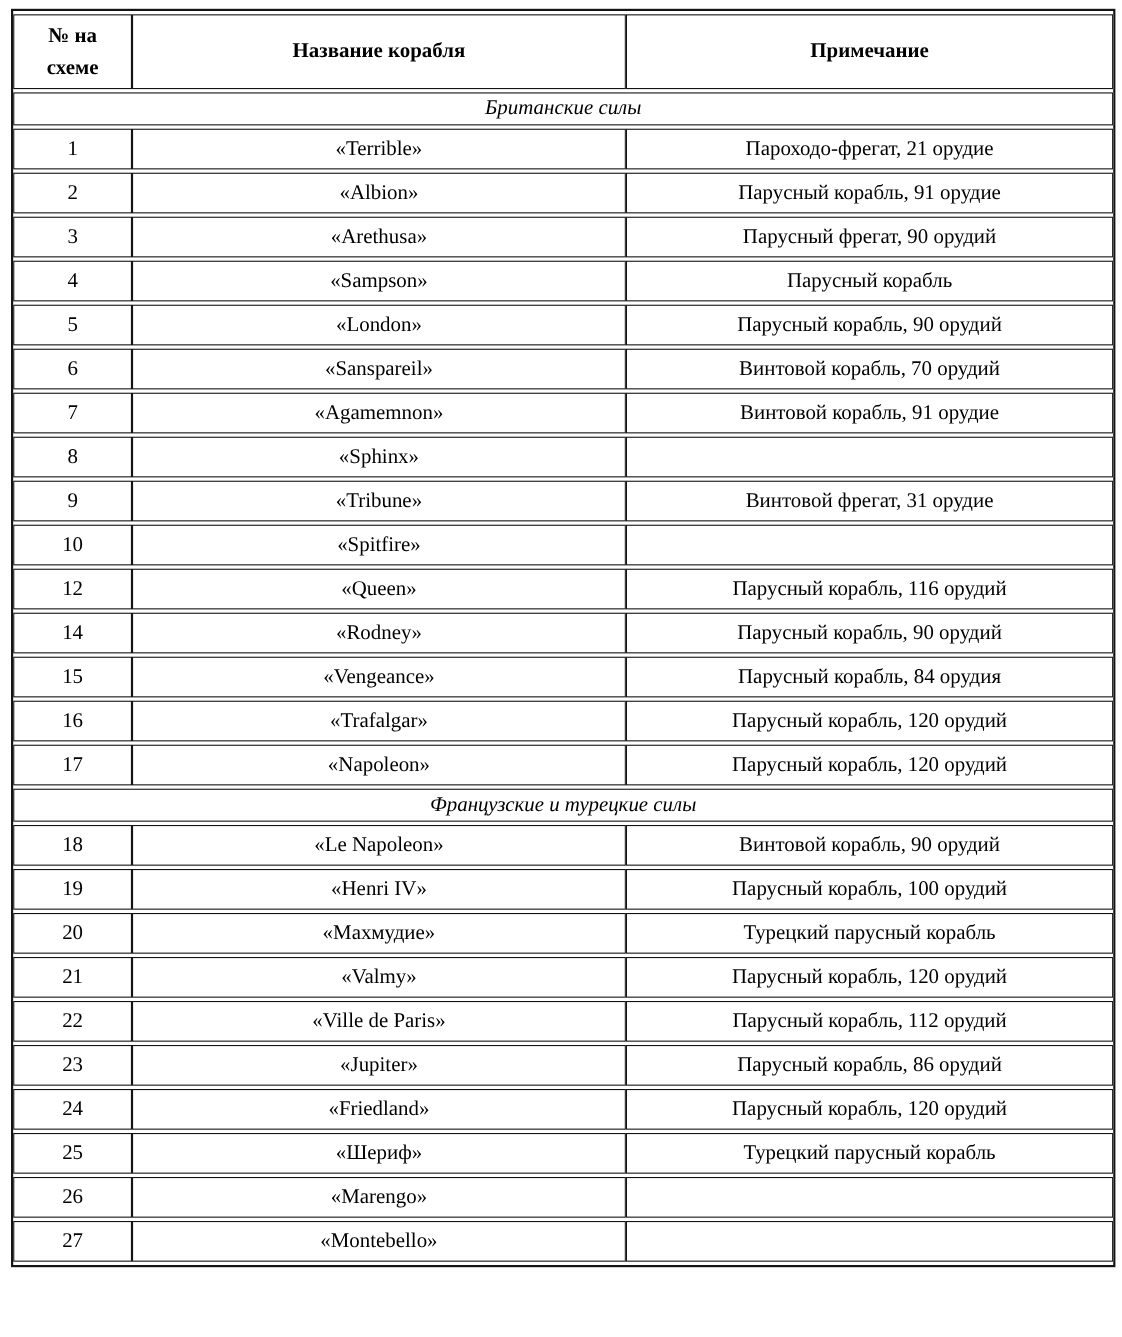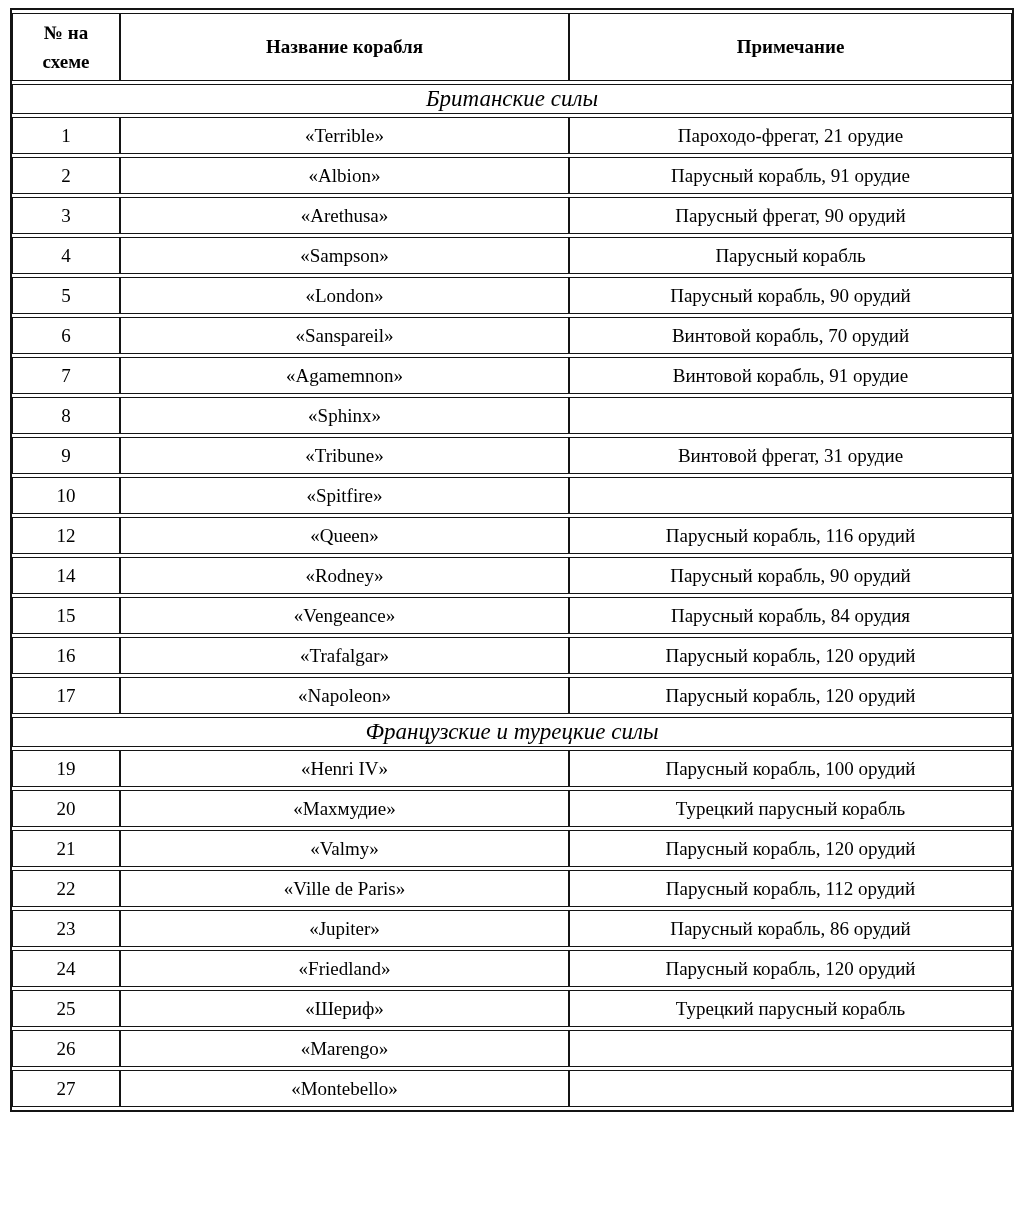--- a/index.html
+++ b/index.html
@@ -41,21 +41,21 @@
     margin-top: 47px;
   }
   th.col-name-h, th.col-note-h {
     height: 64px;
     font-size: 19px;
     font-weight: bold;
     margin-top: 44px;
   }
   td.section-cell {
     height: 26px;
-    font-size: 23px;
+    font-size: 19px;
     font-style: italic;
     font-weight: normal;
   }
   td.cell-num, td.cell-name, td.cell-note {
     height: 33px;
     font-size: 19px;
   }
 </style>
 </head>
 <body>
@@ -151,20 +151,25 @@
         </tr>
         <tr>
           <td class="cell-num">17</td>
           <td class="cell-name">«Napoleon»</td>
           <td class="cell-note">Парусный корабль, 120 орудий</td>
         </tr>
         <tr>
           <td colspan="3" class="section-cell">Французские и турецкие силы</td>
         </tr>
         <tr>
+          <td class="cell-num">18</td>
+          <td class="cell-name">«Le Napoleon»</td>
+          <td class="cell-note">Винтовой корабль, 90 орудий</td>
+        </tr>
+        <tr>
           <td class="cell-num">19</td>
           <td class="cell-name">«Henri IV»</td>
           <td class="cell-note">Парусный корабль, 100 орудий</td>
         </tr>
         <tr>
           <td class="cell-num">20</td>
           <td class="cell-name">«Махмудие»</td>
           <td class="cell-note">Турецкий парусный корабль</td>
         </tr>
         <tr>

